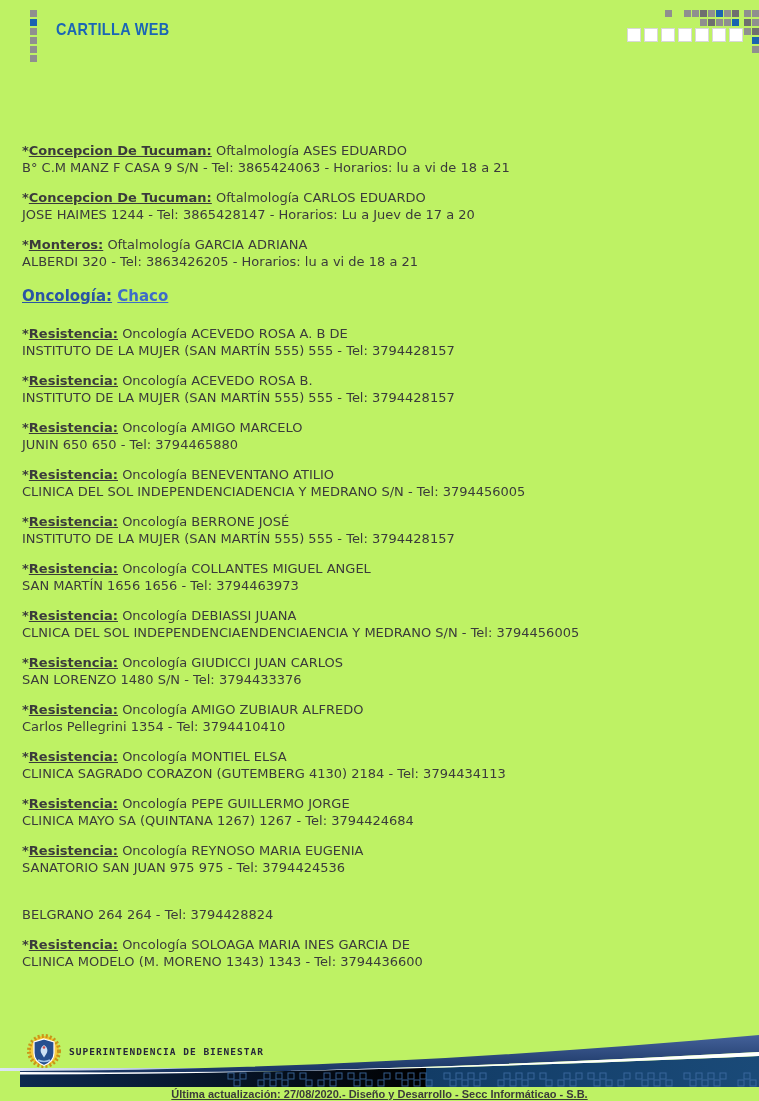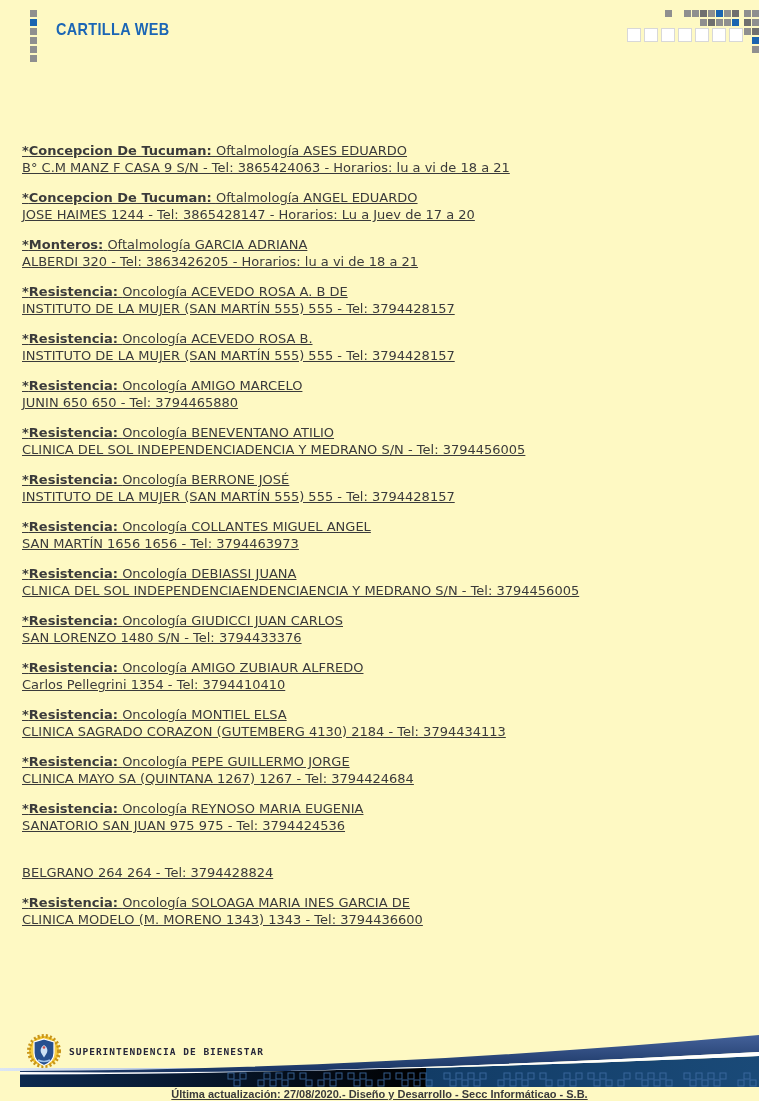--- a/index.html
+++ b/index.html
@@ -1,21 +1,21 @@
 <!DOCTYPE html>
 <html><head>
 <meta charset="utf-8">
 <style>
   * { box-sizing: border-box; margin: 0; padding: 0; }
   html,body { background:#ffffff; }
   .page {
     position: relative;
     width: 759px;
     height: 1101px;
-    background: #fef9c3;
+    background: #bef264;
     overflow: hidden;
     font-family: "DejaVu Sans", sans-serif;
     color: #3b3b3b;
   }
 
   
   header { position:absolute; top:0; left:0; width:759px; height:70px; }
   .left-strip { position:absolute; left:30px; top:10px; display:flex; flex-direction:column; gap:2px; }
   .left-strip .cell { width:7px; height:7px; }
   .page-title {
@@ -27,21 +27,21 @@
     white-space:nowrap;
   }
   .mosaic { position:absolute; left:0; top:0; width:759px; height:70px; pointer-events:none; }
   .sq { position:absolute; }
   .sq-g { background:#8f8f8f; }
   .sq-g2 { background:#6f6f6f; }
   .sq-b { background:#1a64b0; }
   .sq-o { background:#ffffff; border:1px solid #d8d8d8; }
 
   
-  main { padding:142px 20px 0 22px;text-decoration:underline; }
+  main { padding:142px 20px 0 22px; }
   .entry { margin:0 0 13px; font-size:13px; line-height:17px; color:#3b3b3b; }
   .ast { font-weight:bold; }
   .loc { font-weight:bold; text-decoration:underline; }
   .section-heading { margin:16px 0 19px; font-size:15px; line-height:20px; font-weight:bold; }
   .spec-link { color:#2a55a4; text-decoration:underline; cursor:pointer; }
   .prov-link { color:#3e6cc8; text-decoration:underline; cursor:pointer; }
 
   
   footer { position:absolute; left:0; top:1030px; width:633px; height:71px; }
   .footer-brand { position:absolute; left:26px; top:2px; display:flex; align-items:center; gap:7px; z-index:2; }
@@ -102,24 +102,25 @@
         <div class="sq sq-g" style="left: 744px; top: 28px; width: 7px; height: 7px;"></div>
         <div class="sq sq-g2" style="left: 752px; top: 28px; width: 7px; height: 7px;"></div>
         <div class="sq sq-b" style="left: 752px; top: 37px; width: 7px; height: 7px;"></div>
         <div class="sq sq-g" style="left: 752px; top: 46px; width: 7px; height: 7px;"></div>
       </div>
   </header>
 
   <main id="directory">
     <p class="entry"><span class="l1"><span class="ast">*</span><span class="loc">Concepcion De Tucuman:</span> <span class="rest">Oftalmología ASES EDUARDO</span></span><br><span class="l2">B° C.M MANZ F CASA 9 S/N - Tel: 3865424063 - Horarios: lu a vi de 18 a 21</span></p>
 
-    <p class="entry"><span class="l1"><span class="ast">*</span><span class="loc">Concepcion De Tucuman:</span> <span class="rest">Oftalmología ANGEL EDUARDO</span></span><br><span class="l2">JOSE HAIMES 1244 - Tel: 3865428147 - Horarios: Lu a Juev de 17 a 20</span></p>
+    <p class="entry"><span class="l1"><span class="ast">*</span><span class="loc">Concepcion De Tucuman:</span> <span class="rest">Oftalmología CARLOS EDUARDO</span></span><br><span class="l2">JOSE HAIMES 1244 - Tel: 3865428147 - Horarios: Lu a Juev de 17 a 20</span></p>
 
     <p class="entry"><span class="l1"><span class="ast">*</span><span class="loc">Monteros:</span> <span class="rest">Oftalmología GARCIA ADRIANA</span></span><br><span class="l2">ALBERDI 320 - Tel: 3863426205 - Horarios: lu a vi de 18 a 21</span></p>
 
+    <h2 class="section-heading"><a class="spec-link">Oncología:</a> <a class="prov-link">Chaco</a></h2>
 
     <p class="entry"><span class="l1"><span class="ast">*</span><span class="loc">Resistencia:</span> <span class="rest">Oncología ACEVEDO ROSA A. B DE</span></span><br><span class="l2">INSTITUTO DE LA MUJER (SAN MARTÍN 555) 555 - Tel: 3794428157</span></p>
 
     <p class="entry"><span class="l1"><span class="ast">*</span><span class="loc">Resistencia:</span> <span class="rest">Oncología ACEVEDO ROSA B.</span></span><br><span class="l2">INSTITUTO DE LA MUJER (SAN MARTÍN 555) 555 - Tel: 3794428157</span></p>
 
     <p class="entry"><span class="l1"><span class="ast">*</span><span class="loc">Resistencia:</span> <span class="rest">Oncología AMIGO MARCELO</span></span><br><span class="l2">JUNIN 650 650 - Tel: 3794465880</span></p>
 
     <p class="entry"><span class="l1"><span class="ast">*</span><span class="loc">Resistencia:</span> <span class="rest">Oncología BENEVENTANO ATILIO</span></span><br><span class="l2">CLINICA DEL SOL INDEPENDENCIADENCIA Y MEDRANO S/N - Tel: 3794456005</span></p>
 
     <p class="entry"><span class="l1"><span class="ast">*</span><span class="loc">Resistencia:</span> <span class="rest">Oncología BERRONE JOSÉ</span></span><br><span class="l2">INSTITUTO DE LA MUJER (SAN MARTÍN 555) 555 - Tel: 3794428157</span></p>

